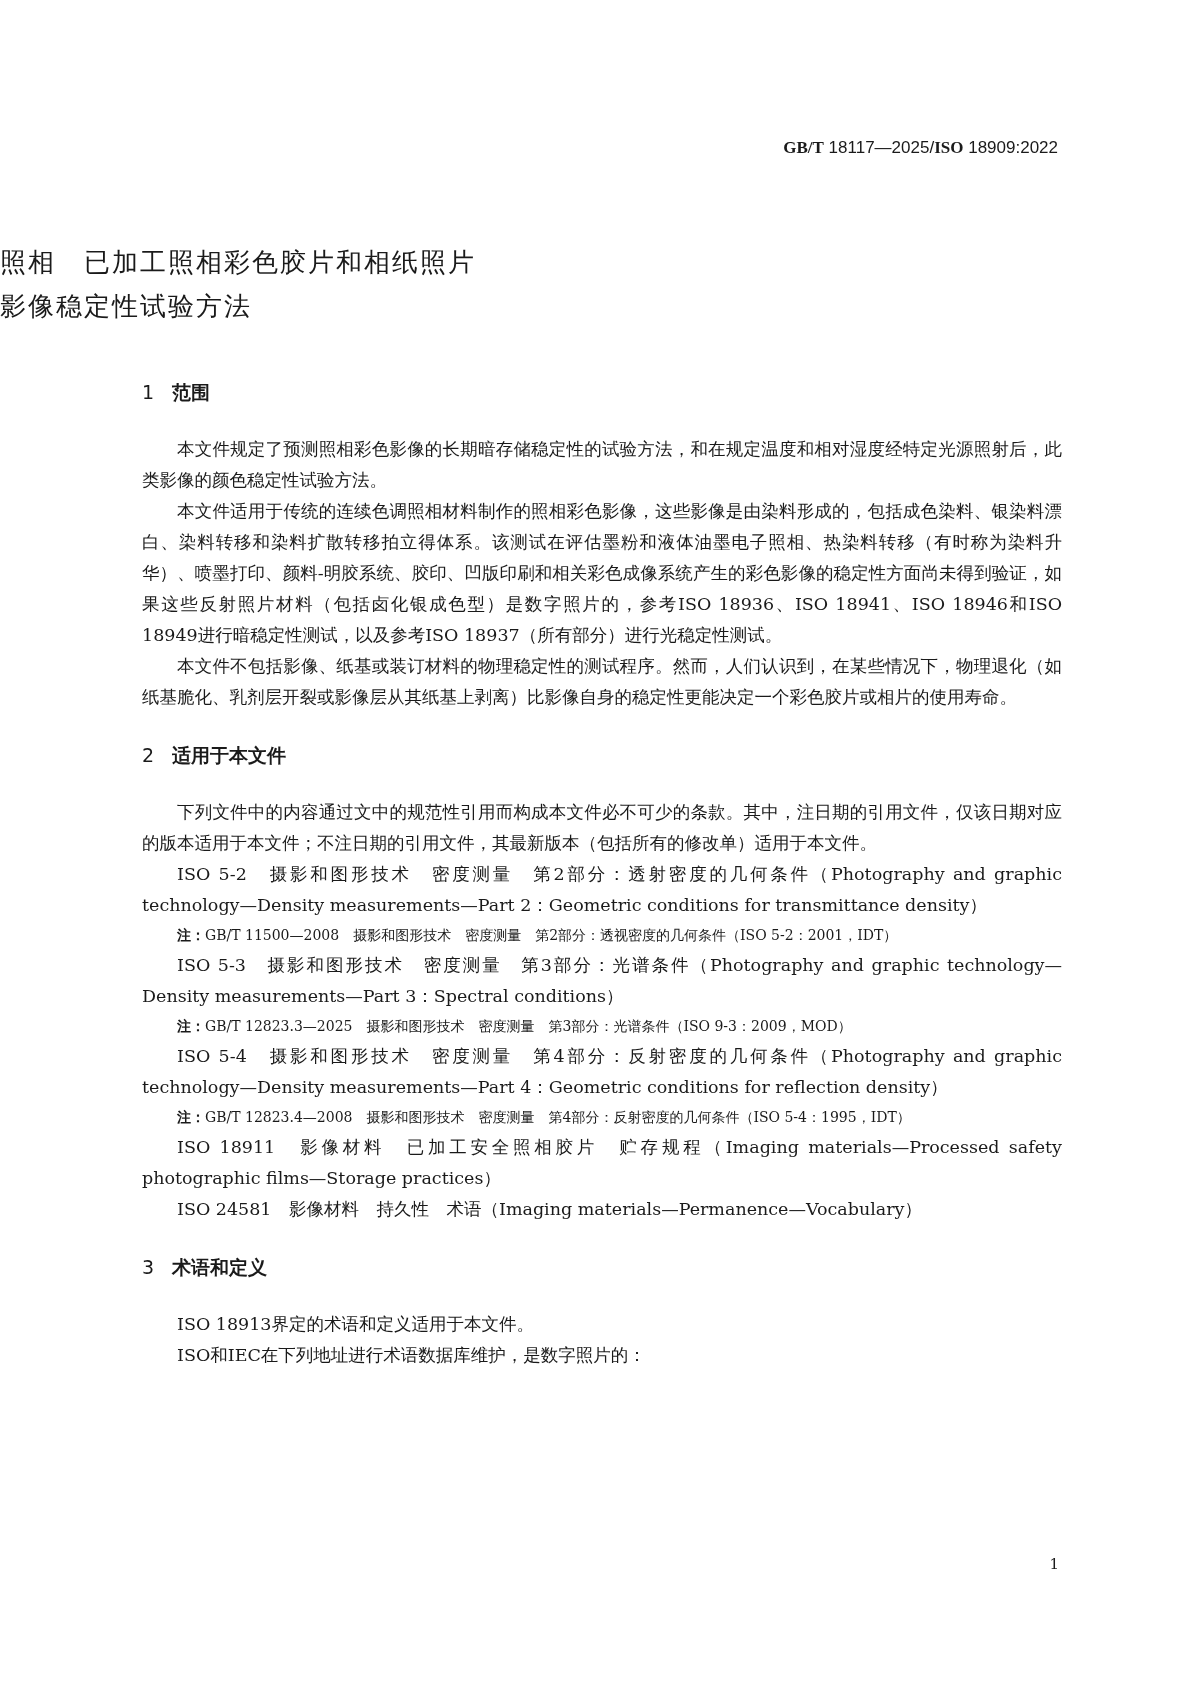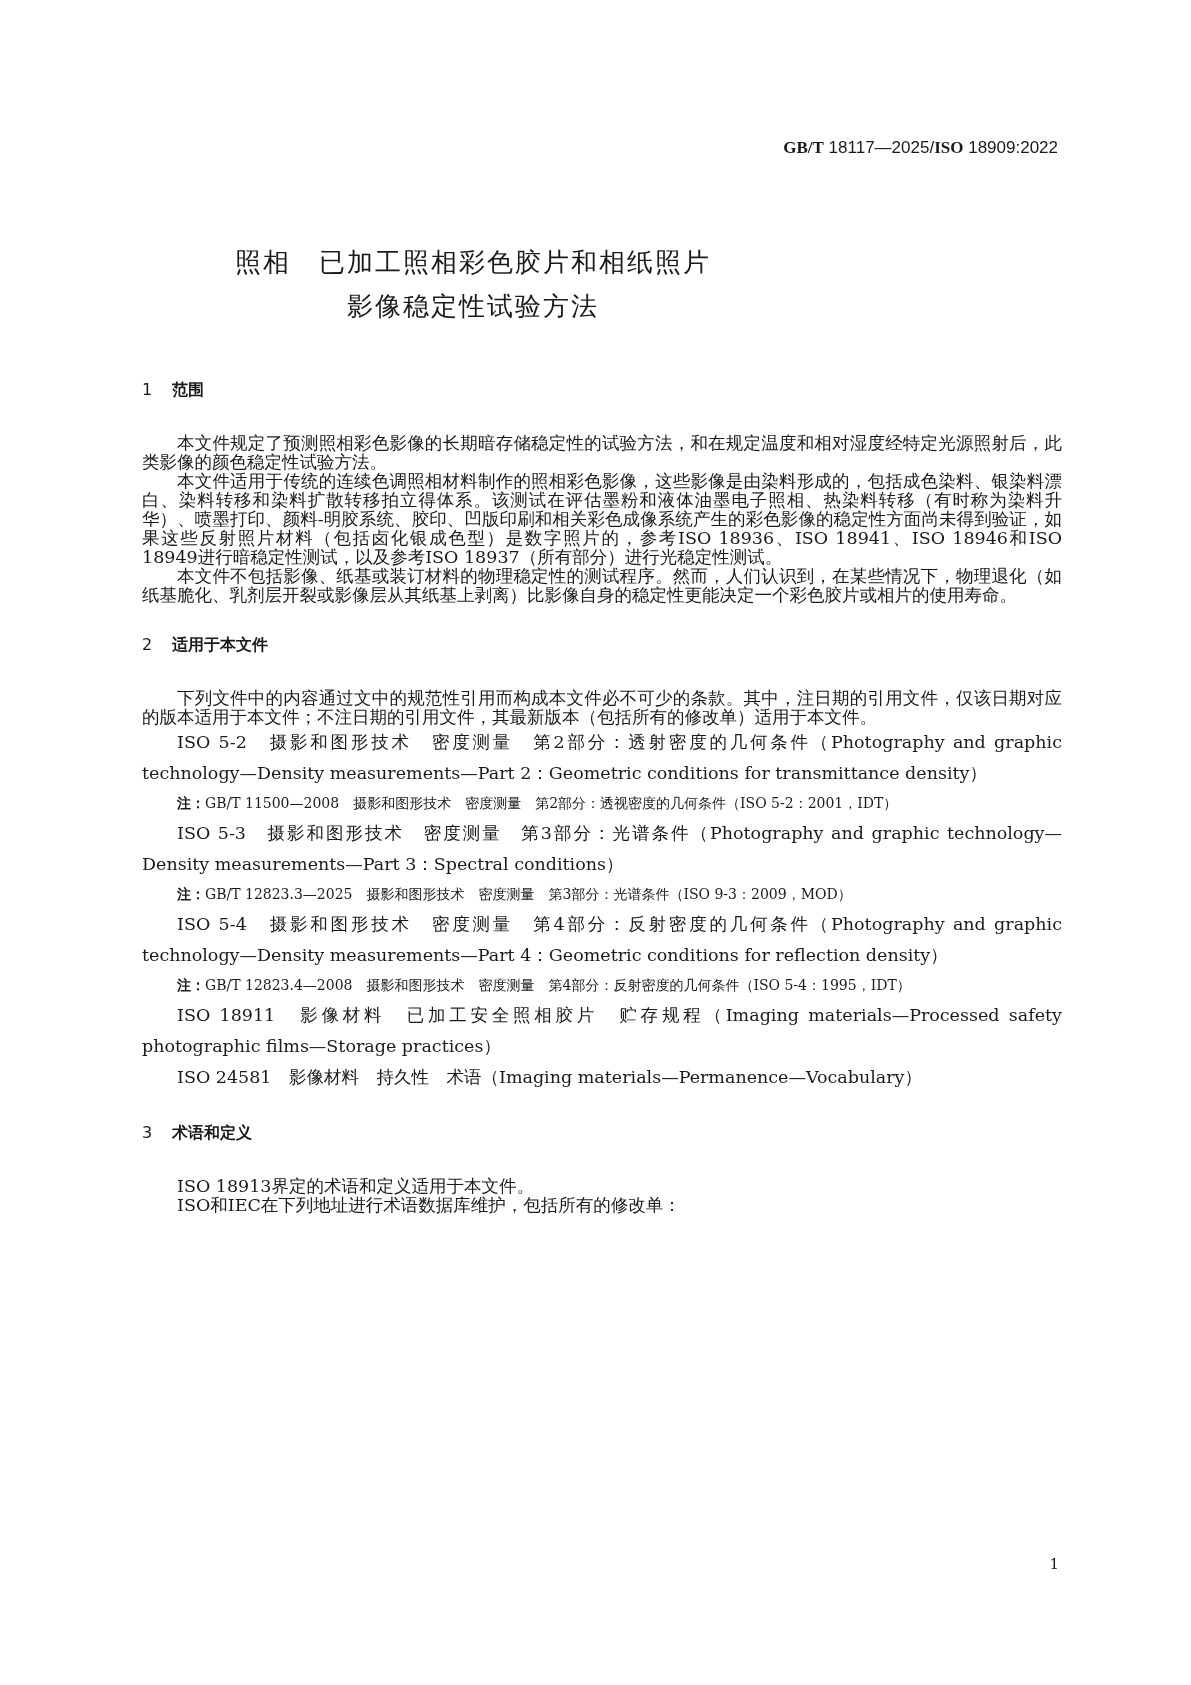--- a/index.html
+++ b/index.html
@@ -1,28 +1,28 @@
 <!DOCTYPE html>
 <html><head>
 <meta charset="utf-8">
 <style>
   html, body { margin:0; padding:0; background:#ffffff; }
   body { width:1191px; height:1685px; position:relative; overflow:hidden;
          font-family:"DejaVu Serif","Liberation Serif",serif; color:#1a1a1a; }
   .std-code { position:absolute; top:138px; right:133px; font-size:17px;
               font-family:"Liberation Sans",sans-serif; }
   .std-code b { font-family:"Liberation Serif",serif; font-weight:bold;text-align:right; }
-  .title { position:absolute; top:240px; left:0; width:946px; text-align:center;
+  .title { position:absolute; top:240px; left:0; width:946px; text-align:left;
            font-family:"DejaVu Sans",sans-serif; font-size:26px; line-height:44px;
            letter-spacing:2px; }
   .content { position:absolute; top:380px; left:142px; width:920px; }
-  .h { font-family:"DejaVu Sans",sans-serif; font-size:16px; font-weight:bold;
+  .h { font-family:"DejaVu Sans",sans-serif; font-size:19px; font-weight:bold;
        margin:0; height:22px; }
   .h .num { display:inline-block; width:30px; font-weight:normal; }
-  .p { font-size:17.5px; line-height:19px; text-indent:35px; margin:0;
+  .p { font-size:17.5px; line-height:31px; text-indent:35px; margin:0;
        text-align:justify; }
   .ref { font-size:17.5px; line-height:31px; margin:0; text-indent:35px; text-align:justify; }
   .note { font-size:14px; line-height:28px; margin:0 0 1px 35px; }
   .note b { font-family:"DejaVu Sans",sans-serif; }
   .gap1 { height:32px; }
   .pagenum { position:absolute; bottom:112px; right:132px; font-size:15px; }
 </style>
 </head>
 <body>
 
@@ -64,16 +64,16 @@
   <p class="ref">ISO 18911　影像材料　已加工安全照相胶片　贮存规程（Imaging materials—Processed safety photographic films—Storage practices）</p>
 
   <p class="ref">ISO 24581　影像材料　持久性　术语（Imaging materials—Permanence—Vocabulary）</p>
   <div style="height:30px"></div>
 
   <div class="h">
     <span class="num">3</span><span>术语和定义</span>
   </div>
   <div class="gap1"></div>
   <p class="p">ISO 18913界定的术语和定义适用于本文件。</p>
-  <p class="p">ISO和IEC在下列地址进行术语数据库维护，包括所有的修改单：</p>
+  <p class="p">ISO和IEC在下列地址进行术语数据库维护，是数字照片的：</p>
 </div>
 
 <div class="pagenum">1</div>
 
 </body></html>

